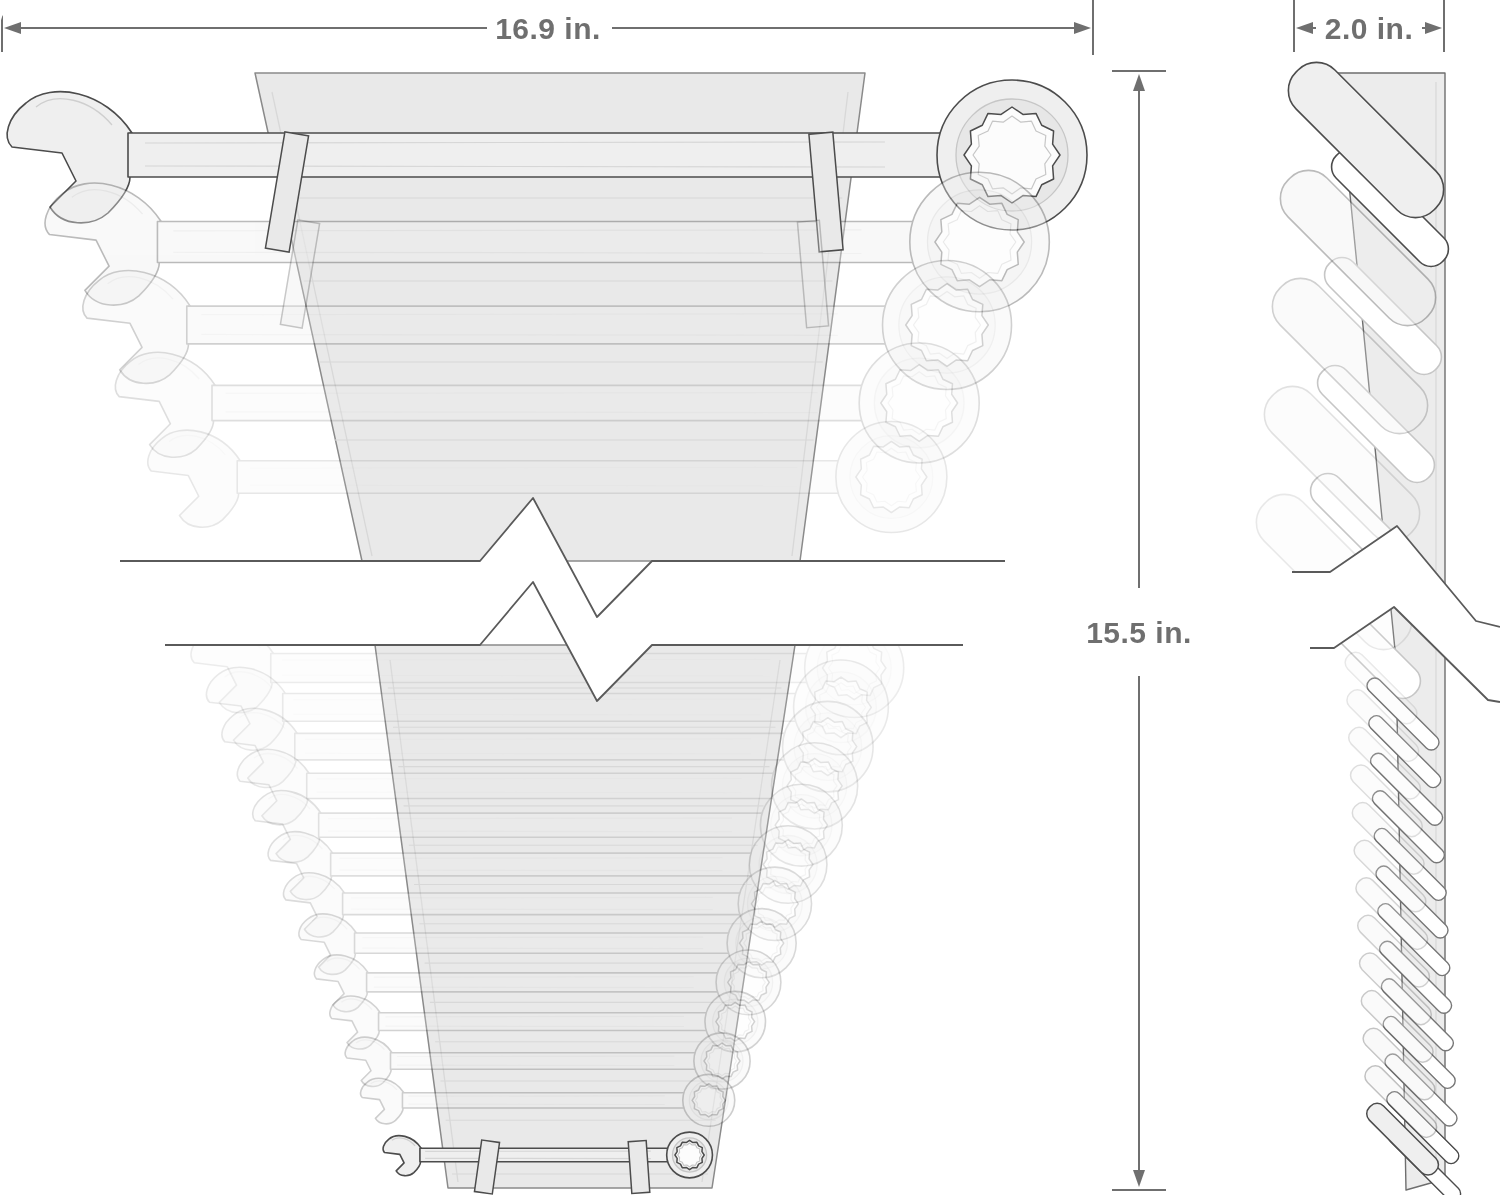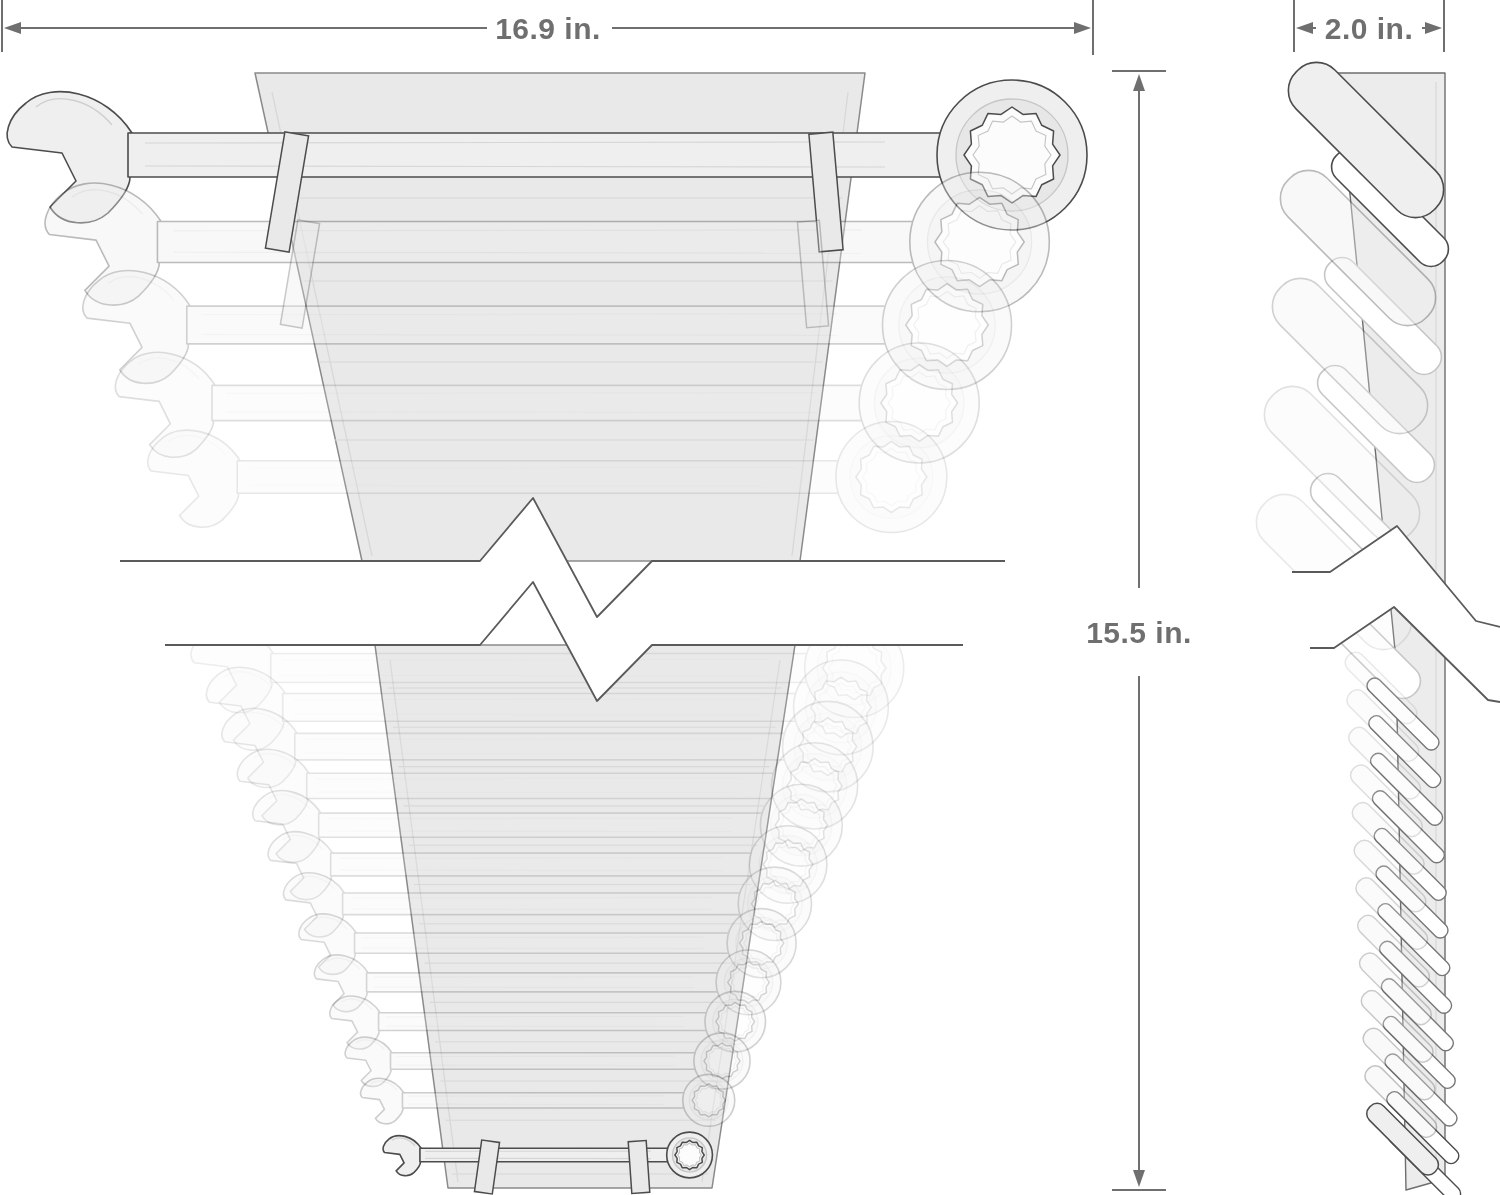--- a/index.html
+++ b/index.html
@@ -1,17 +1,17 @@
 <!DOCTYPE html>
 <html><head>
 <meta charset="utf-8">
 <style>
   html,body{margin:0;padding:0;background:#fff;}
   #stage{position:relative;width:1500px;height:1195px;background:#ffffff;overflow:hidden;
-         font-family:"Liberation Sans",sans-serif;}
+         font-family:"Liberation Sans",sans-serif;border-radius:27px;}
   svg{display:block;}
   .dim-text{font-family:"Liberation Sans","DejaVu Sans",sans-serif;font-weight:700;
             font-size:30px;fill:#6f6f6f;letter-spacing:0.5px;}
 </style>
 </head>
 <body>
 
 <div id="stage">
   <svg width="1500" height="1195" viewBox="0 0 1500 1195">
 

